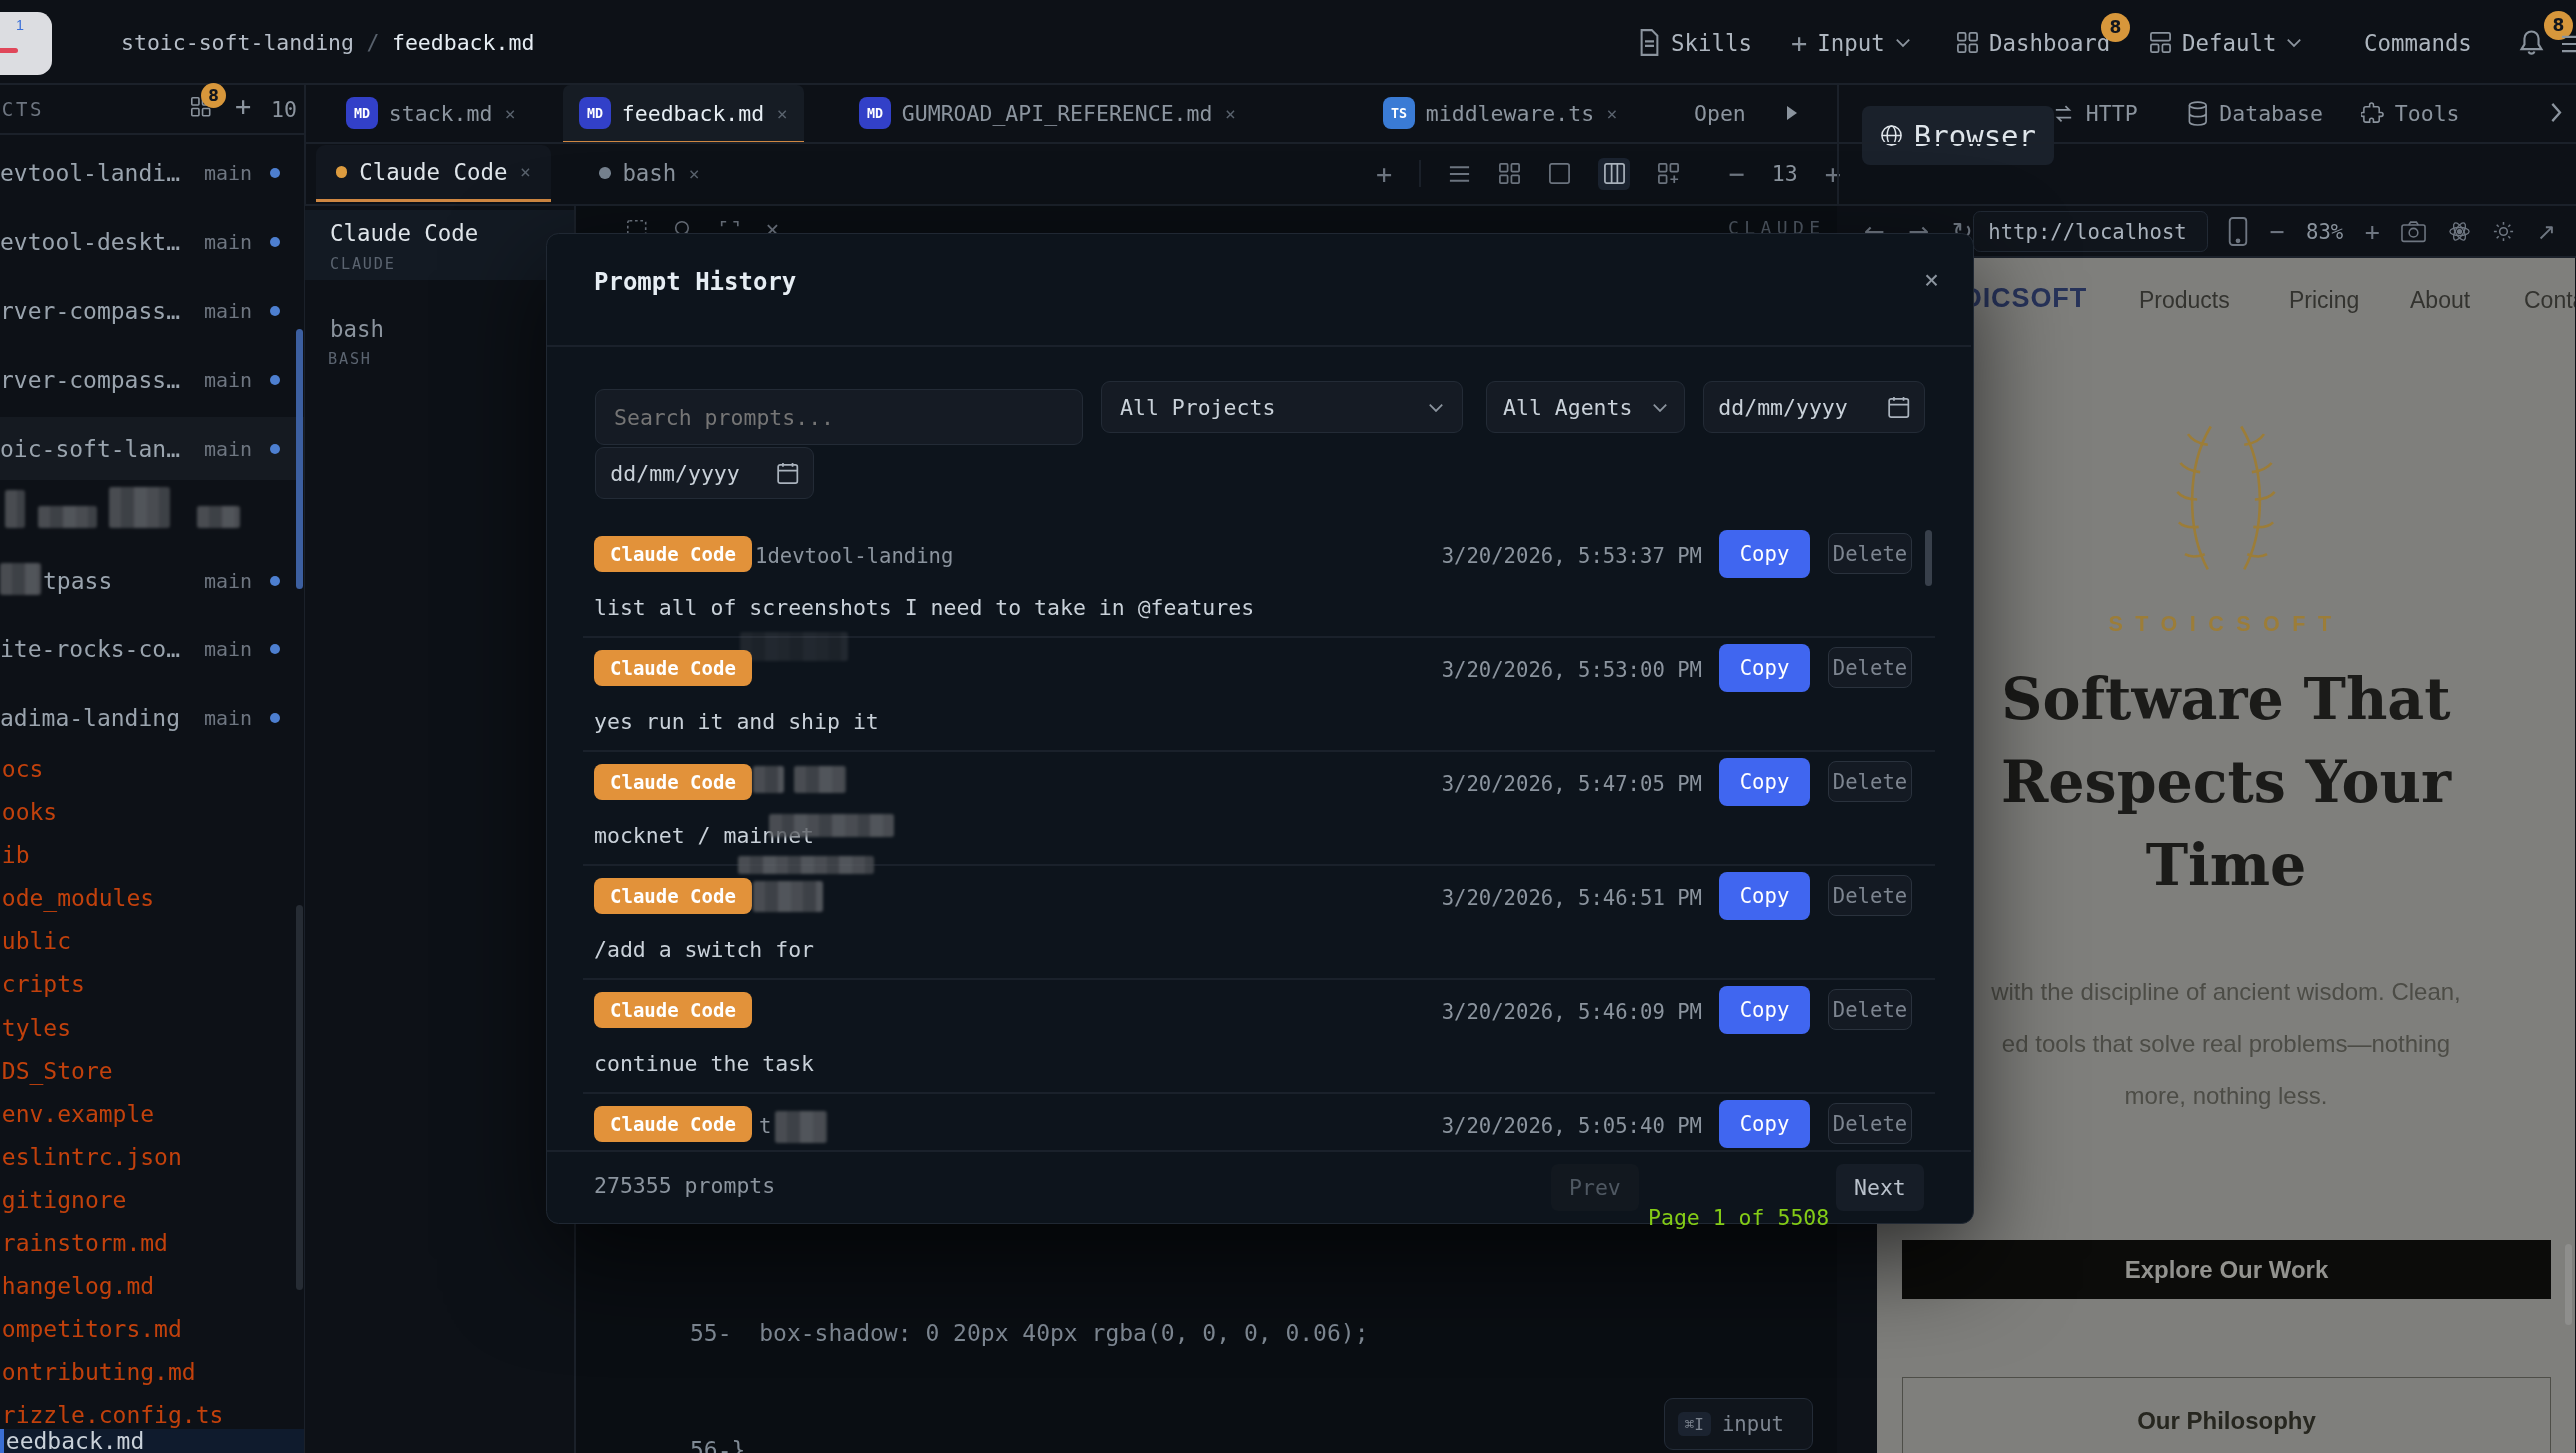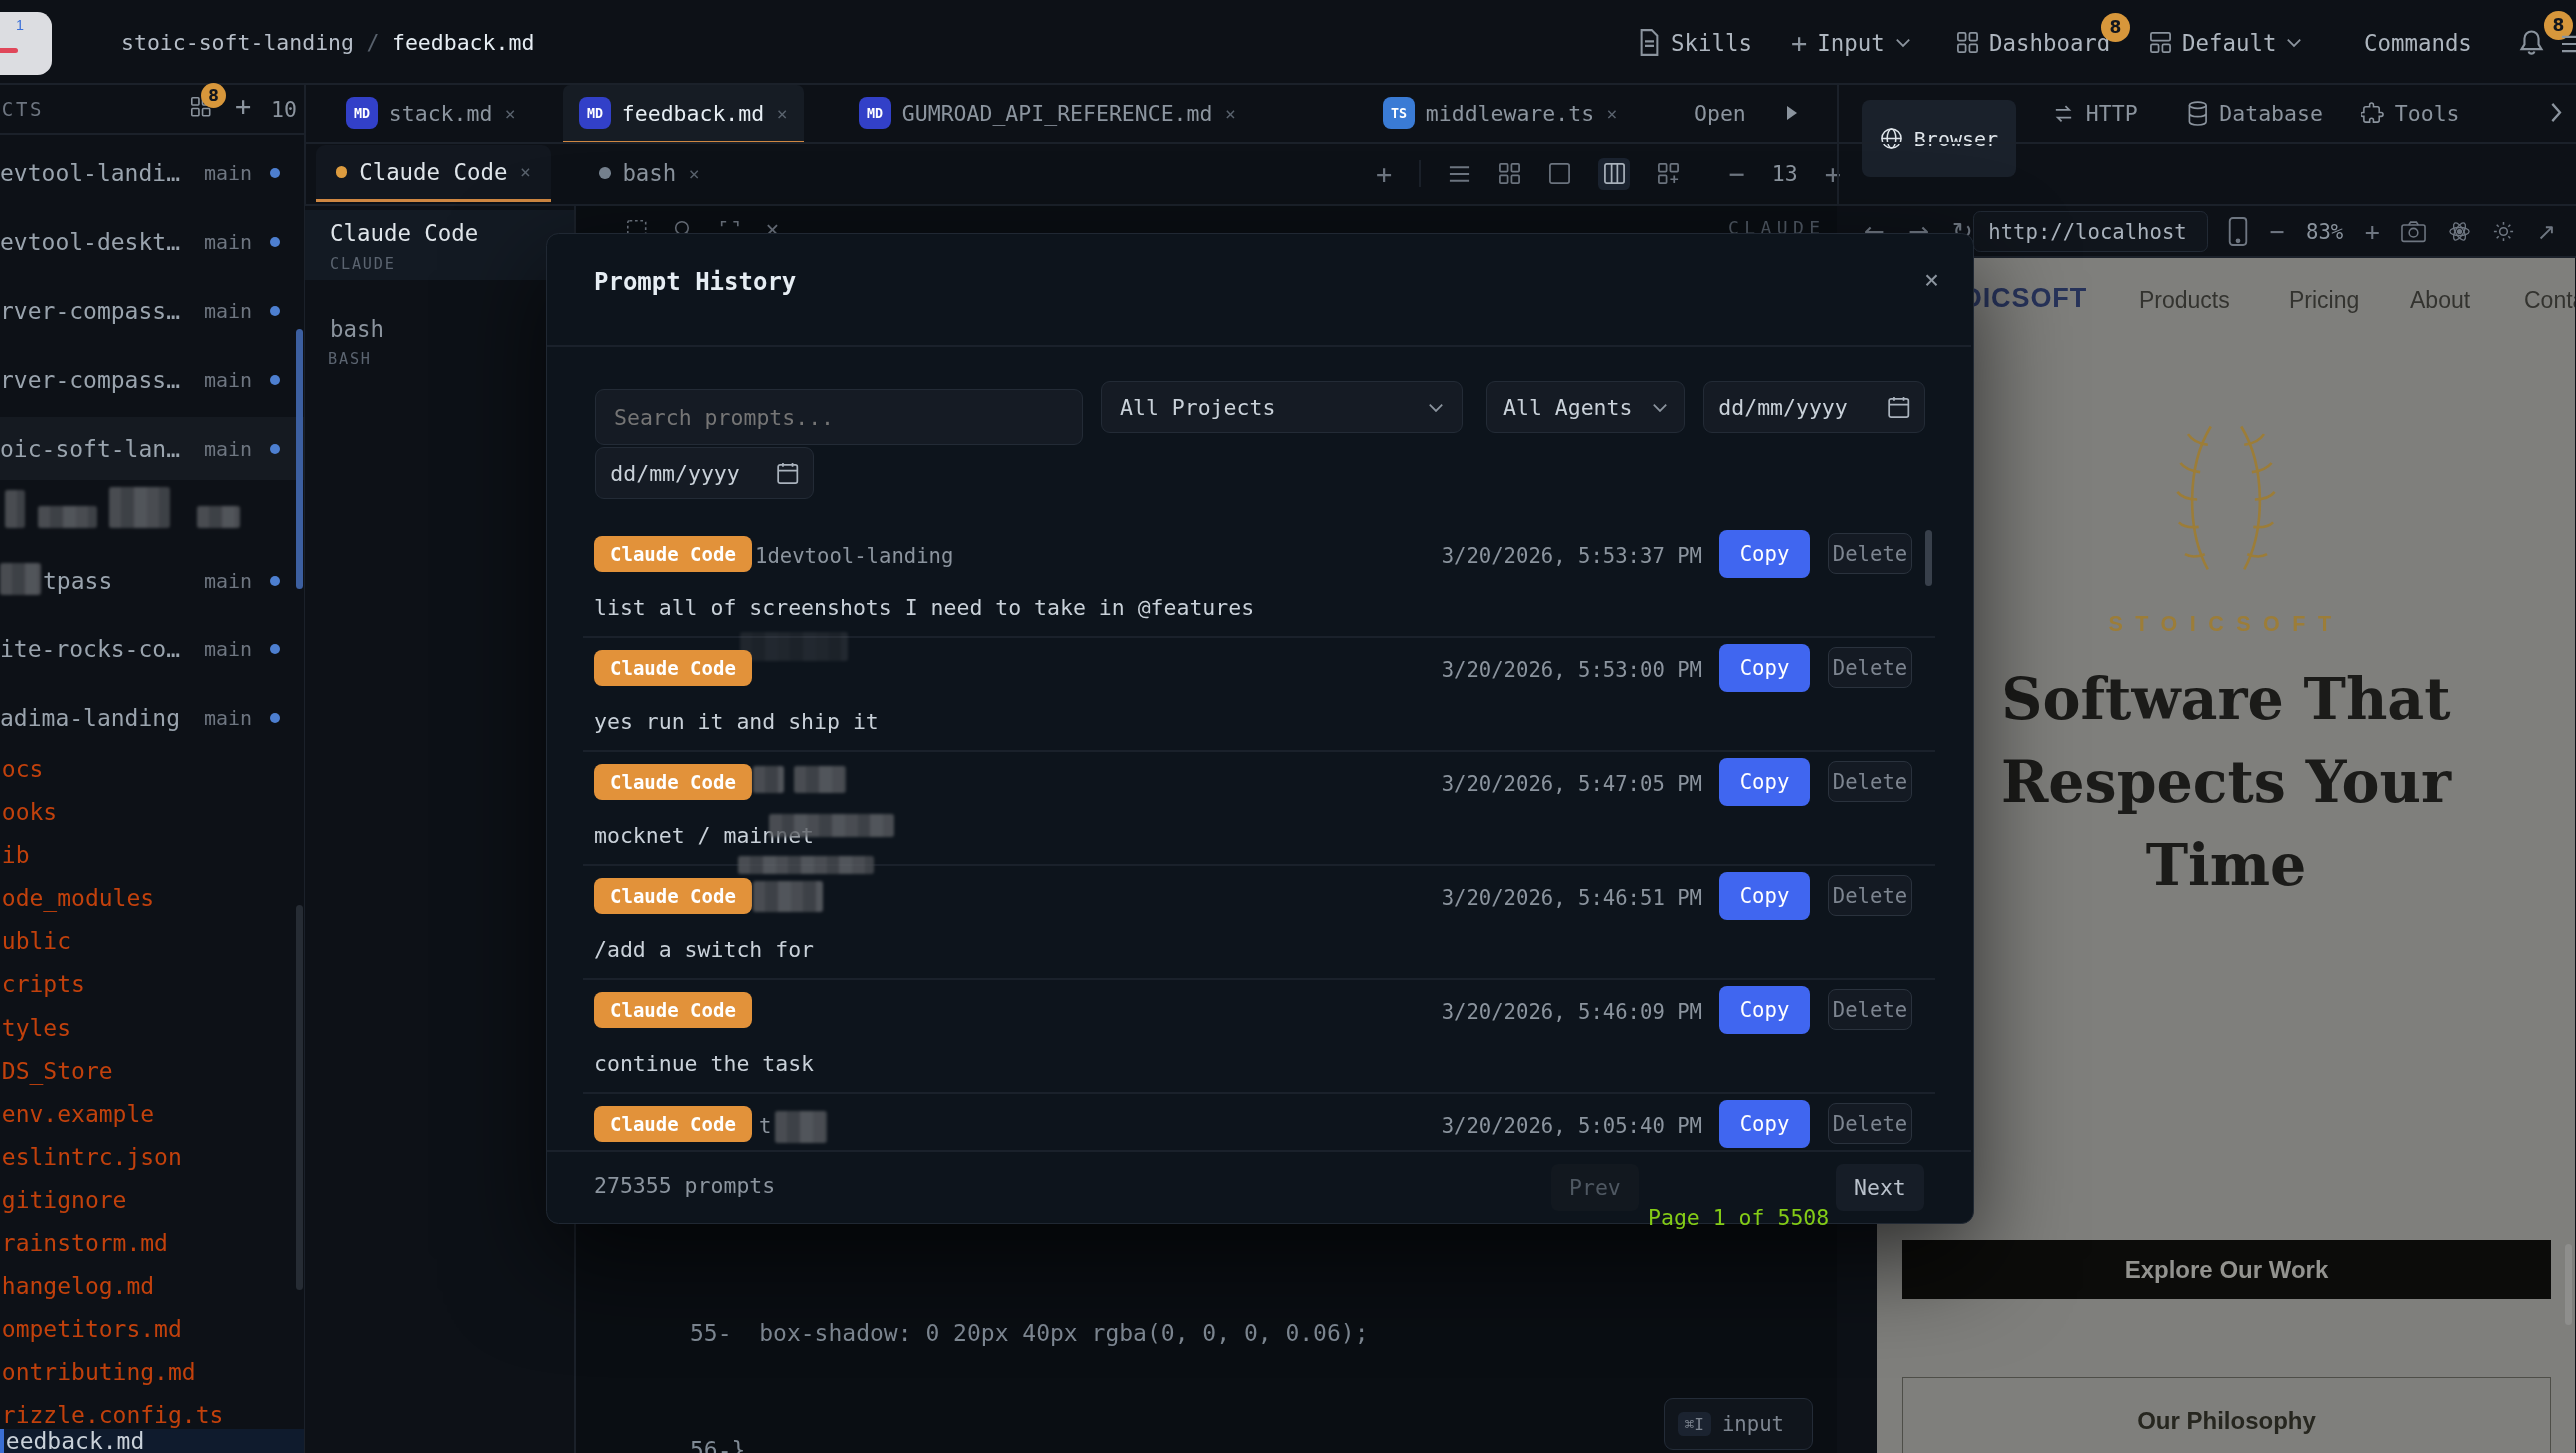--- a/index.html
+++ b/index.html
@@ -139,21 +139,21 @@
       <span>middleware.ts</span>
       <span class="tabx">×</span>
     </div>
     <div class="abs row" style="left:1389px;top:0;height:56px;font-size:21.5px;color:#8b949e;gap:41px;">
       <span>Open</span>
       <span style="width:0;height:0;border-left:10px solid #8b949e;border-top:7.2px solid transparent;border-bottom:7.2px solid transparent;"></span>
     </div>
   </div>
 
   <div class="abs" style="left:1837px;top:85px;width:739px;height:58px;">
-    <div class="abs row" style="left:25px;top:15px;height:43px;padding:17px 18px;background:#1a212b;border-radius:8px;gap:10.8px;font-size:20px;color:#dfe5ea;">
+    <div class="abs row" style="left:25px;top:21px;height:43px;padding:8px 18px;background:#1a212b;border-radius:8px;gap:10.8px;font-size:29px;color:#dfe5ea;">
       <span>
         <svg width="23" height="23" viewBox="0 0 24 24" fill="none" stroke="#dfe5ea" stroke-width="1.6">
             <circle cx="12" cy="12" r="10"></circle>
             <ellipse cx="12" cy="12" rx="4.5" ry="10"></ellipse>
             <path d="M2 12h20"></path>
           </svg>
       </span>
       <span>Browser</span>
     </div>
     <div class="abs row" style="left:215px;top:7.2px;height:43px;gap:10.8px;font-size:21.5px;color:#8b949e;">
@@ -485,20 +485,25 @@
         </svg>
       </div>
       <div class="abs" style="left:0;top:354px;width:698px;text-align:center;font-size:21.5px;font-weight:bold;letter-spacing:12.5px;color:#9c7d38;">STOICSOFT</div>
 
       <div class="abs serif" style="left:0;top:399px;width:698px;text-align:center;font-weight:bold;font-size:57px;line-height:83px;color:#1b1b19;">
         <div>Software That</div>
         <div>Respects Your</div>
         <div>Time</div>
       </div>
 
+      <div class="abs" style="left:0;top:708px;width:698px;text-align:center;font-size:24px;line-height:52px;color:#4c4c46;">
+        <div>with the discipline of ancient wisdom. Clean,</div>
+        <div>ed tools that solve real problems—nothing</div>
+        <div>more, nothing less.</div>
+      </div>
 
       <div class="abs" style="left:25px;top:982px;width:649px;height:59px;background:#0c0c0a;display:flex;align-items:center;justify-content:center;">
         <span style="font-size:24px;font-weight:bold;color:#93938f;">Explore Our Work</span>
       </div>
       <div class="abs" style="left:25px;top:1119px;width:649px;height:108px;border:1.8px solid #4e4e48;box-sizing:border-box;display:flex;align-items:flex-start;justify-content:center;">
         <span style="font-size:24px;font-weight:bold;color:#26261f;margin-top:29px;">Our Philosophy</span>
       </div>
       <div class="abs" style="left:688px;top:986px;width:7.2px;height:81px;background:#8e8e8c;border-radius:3.6px;"></div>
     </div>
   </div>

